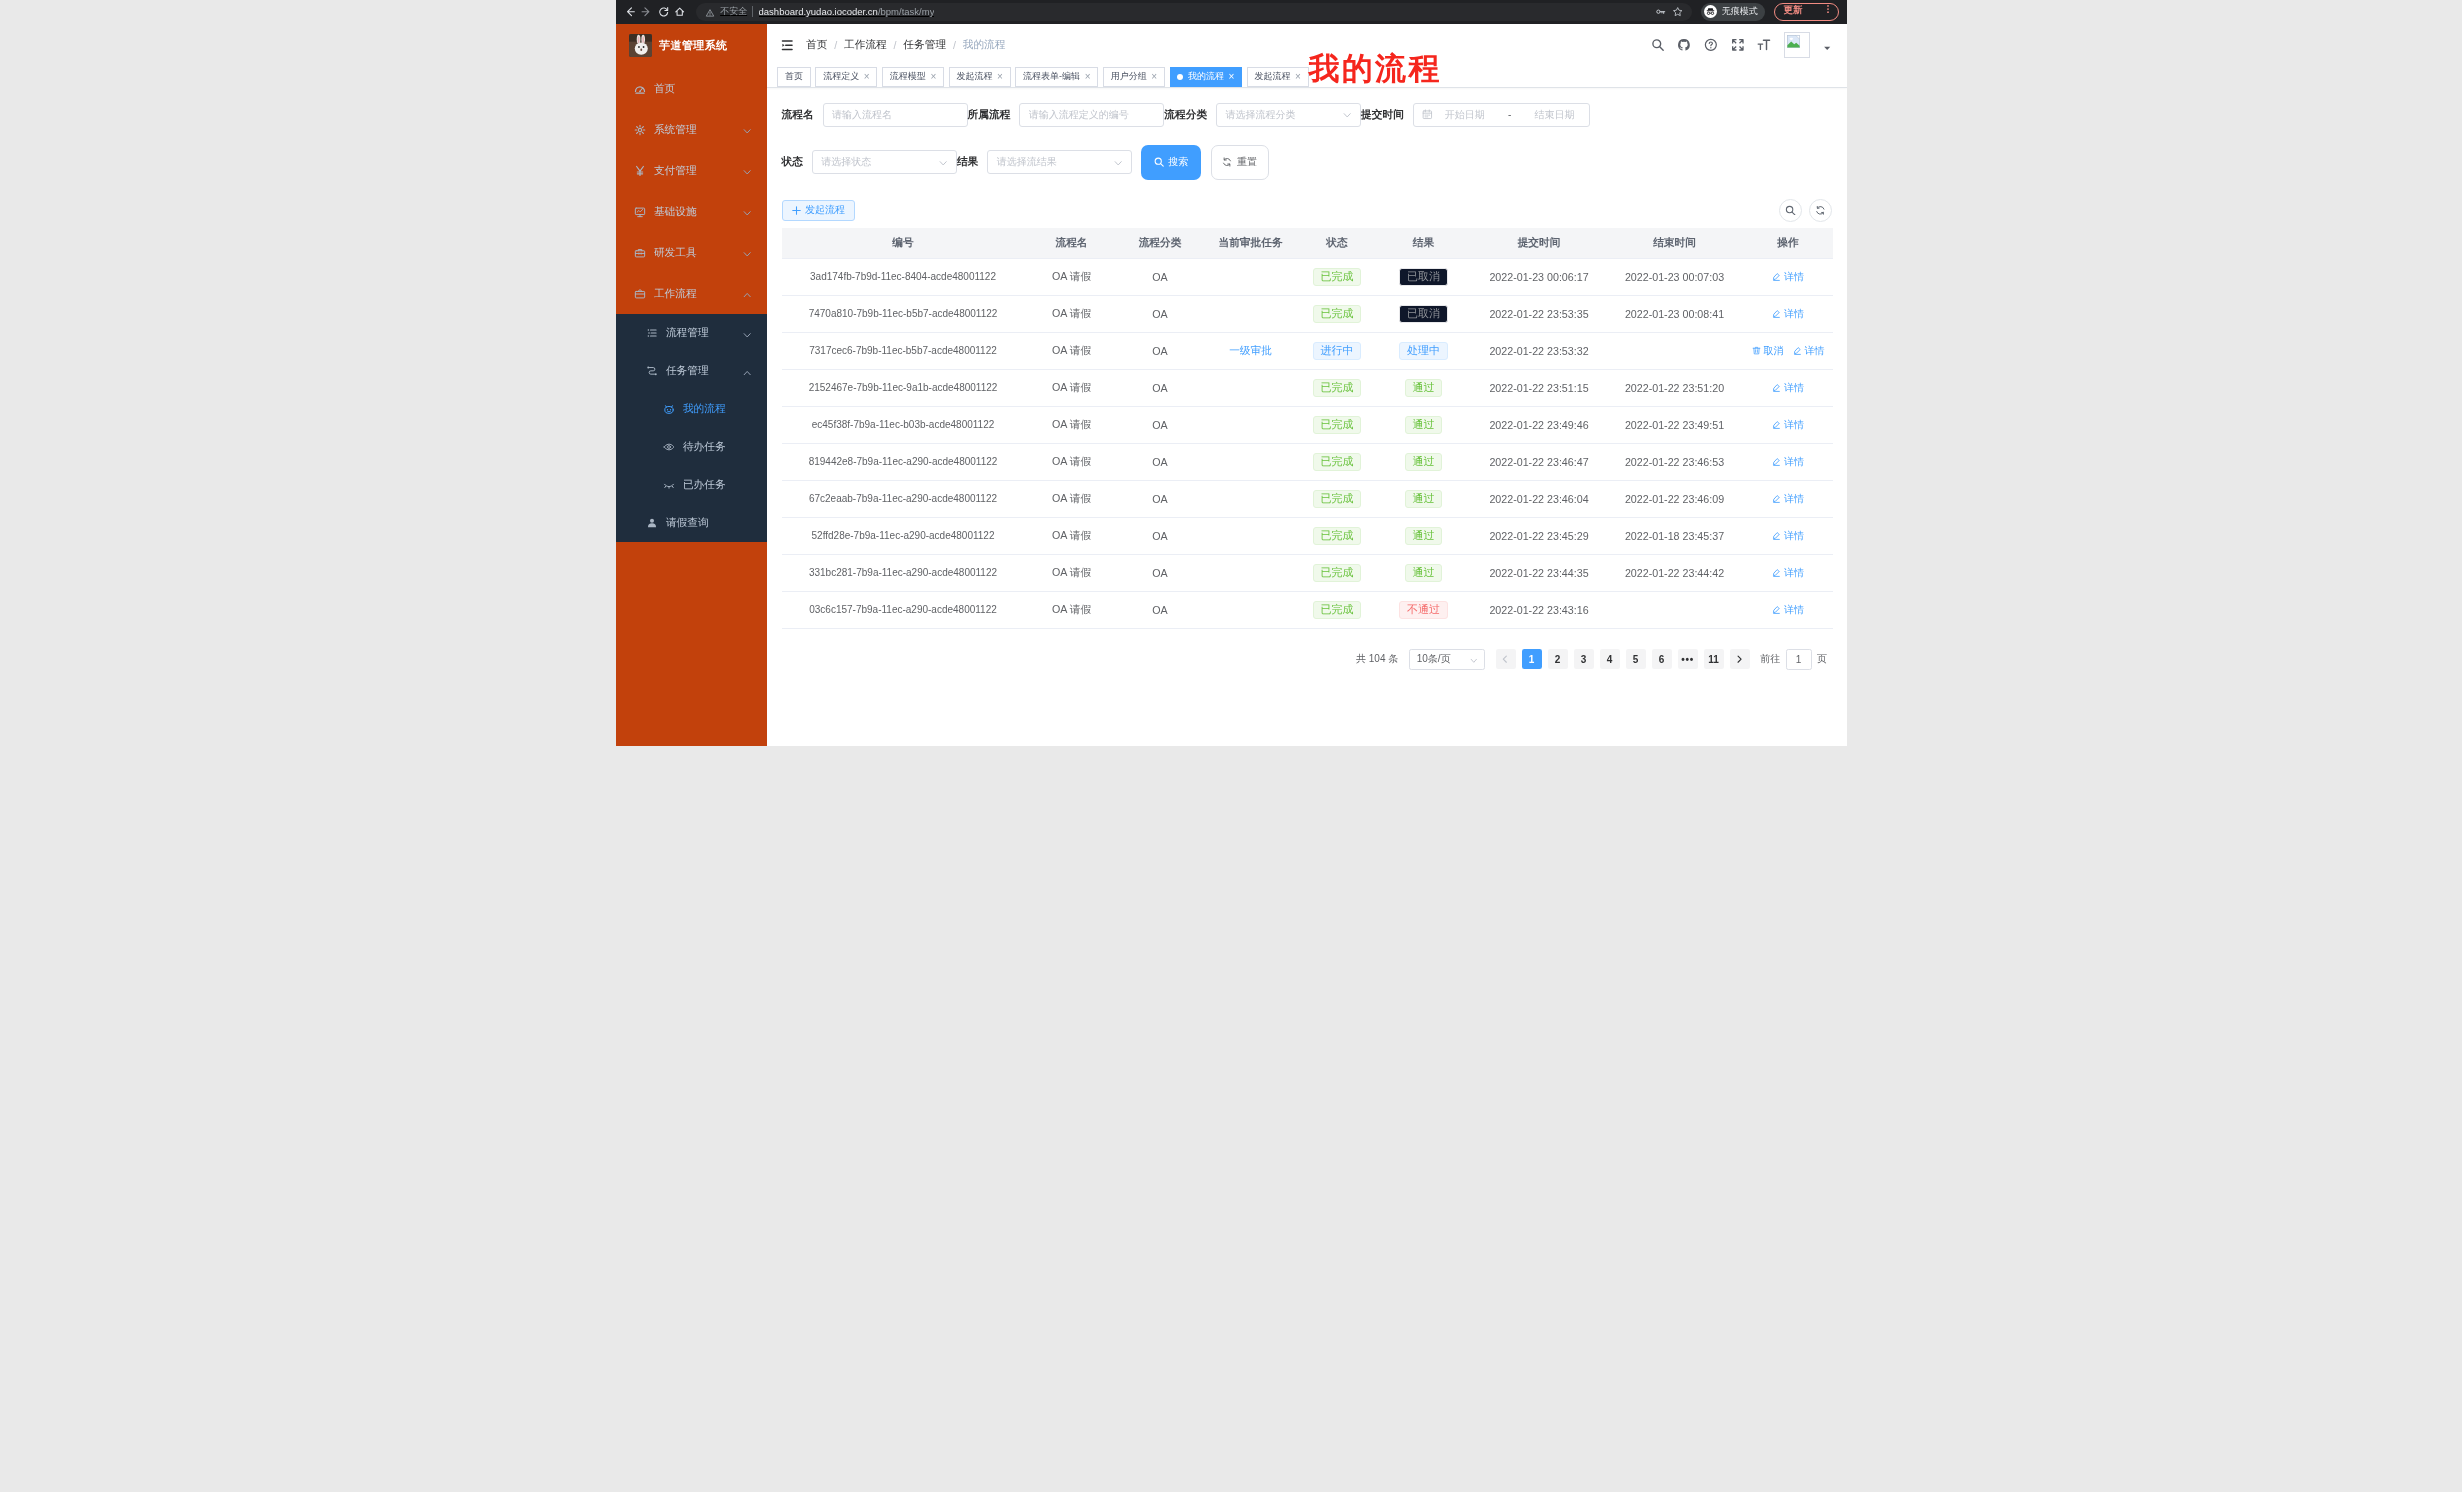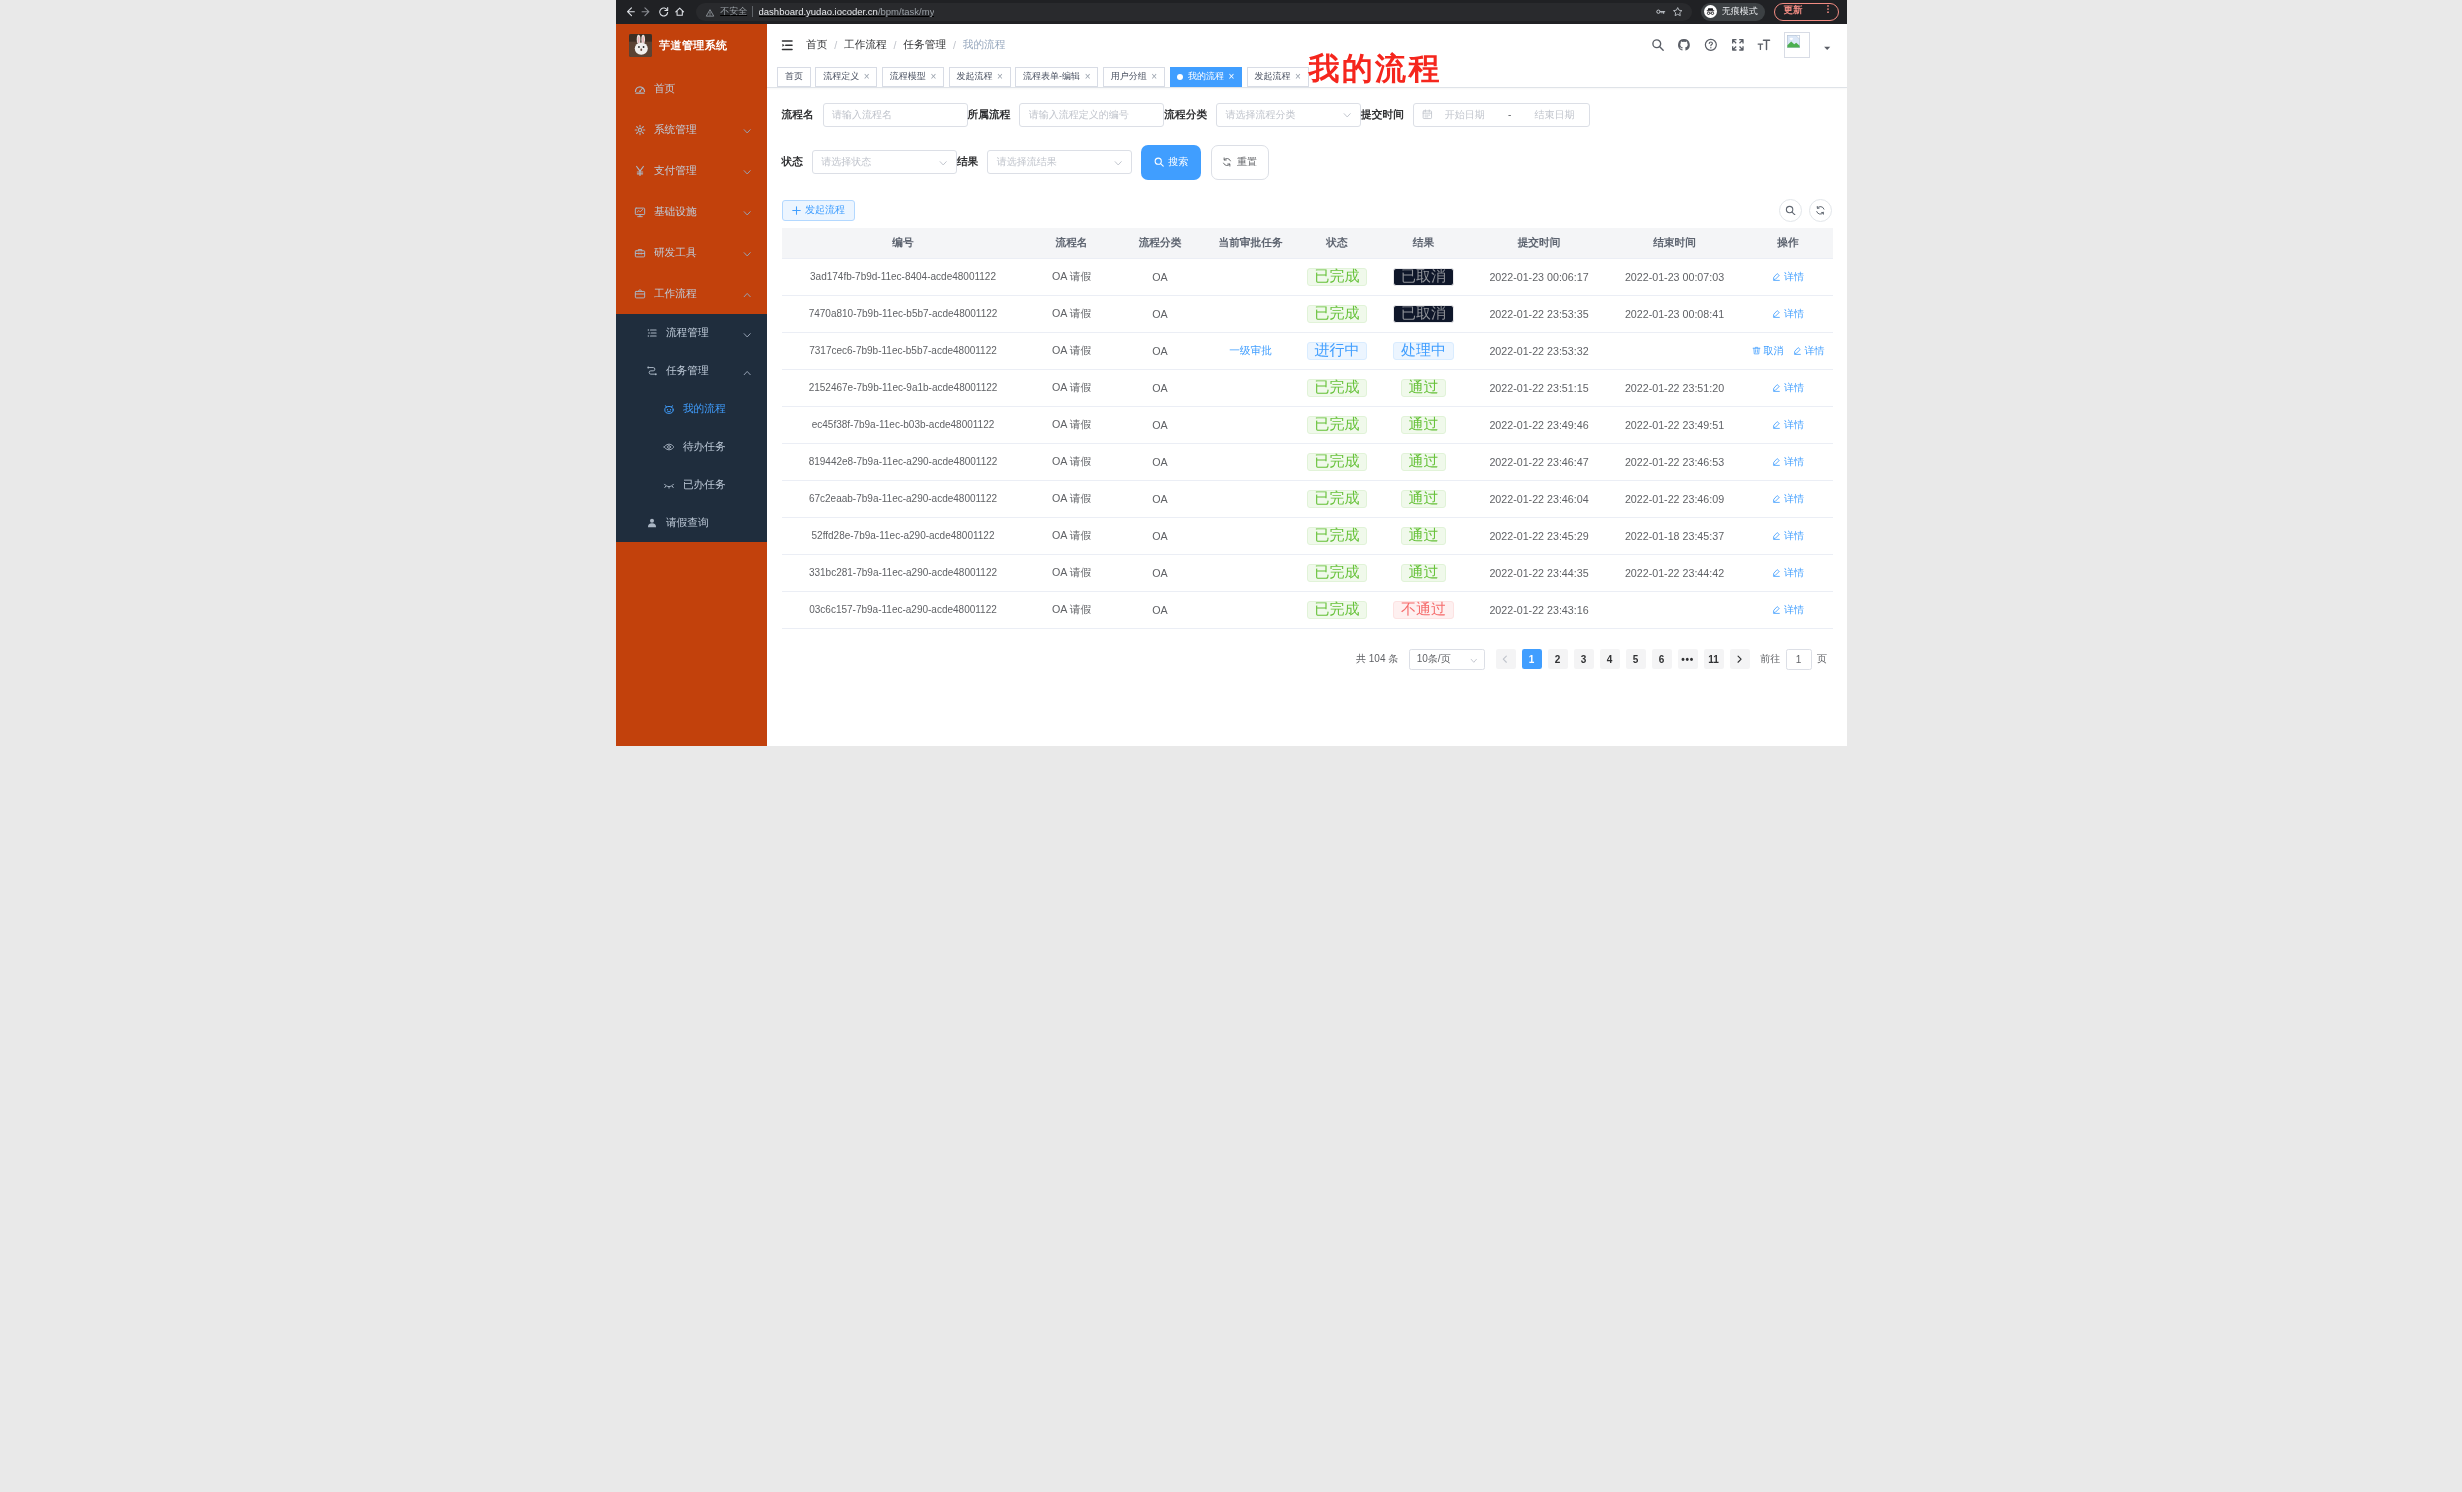--- a/index.html
+++ b/index.html
@@ -105,21 +105,21 @@
   .btn-start svg { width:9px; height:9px; }
   .tool-right { margin-left:auto; display:flex; gap:6.8px; }
   .circ { width:23px; height:23px; border-radius:50%; border:0.8px solid #e2e6ea; background:#fff; color:#5f6670; display:flex; align-items:center; justify-content:center; cursor:pointer; }
   .circ svg { width:10.7px; height:10.7px; }
 
   table.grid { margin-top:6.8px; width:1050px; table-layout:fixed; border-collapse:collapse; }
   .grid th { height:30px; background:#f4f5f7; font-size:10.7px; font-weight:700; color:#5d6470; text-align:center; border-bottom:0.8px solid #ebeef5; }
   .grid td { height:37px; font-size:10.7px; color:#606266; text-align:center; border-bottom:0.8px solid #ebeef5; white-space:nowrap; overflow:hidden; }
   .grid td.idc { font-size:10px; }
   .task-link { color:#409eff; cursor:pointer; }
-  .tag { display:inline-flex; align-items:center; height:18px; padding:0 6.8px; border-radius:3px; font-size:15px; border:0.8px solid transparent; }
+  .tag { display:inline-flex; align-items:center; height:18px; padding:0 6.8px; border-radius:3px; font-size:11px; border:0.8px solid transparent; }
   .tag-success { color:#67c23a; background:#f0f9eb; border-color:#e1f3d8; }
   .tag-primary { color:#409eff; background:#ecf5ff; border-color:#d9ecff; }
   .tag-info { color:#909399; background:#0f172a; border-color:#e9e9eb; }
   .tag-danger { color:#f56c6c; background:#fef0f0; border-color:#fde2e2; }
   .ops { display:flex; justify-content:center; gap:9px; }
   .op-link { color:#409eff; font-size:10px; display:inline-flex; align-items:center; gap:3px; cursor:pointer; }
   .op-link svg { width:9px; height:9px; }
 
   .pagination { margin-top:20px; margin-right:4.6px; display:flex; align-items:center; justify-content:flex-end; gap:10.7px; font-size:10px; color:#606266; }
   .pp-select { width:76px; height:21px; border:0.8px solid #dcdfe6; border-radius:2.3px; display:flex; align-items:center; justify-content:space-between; padding:0 6.8px; cursor:pointer; }

